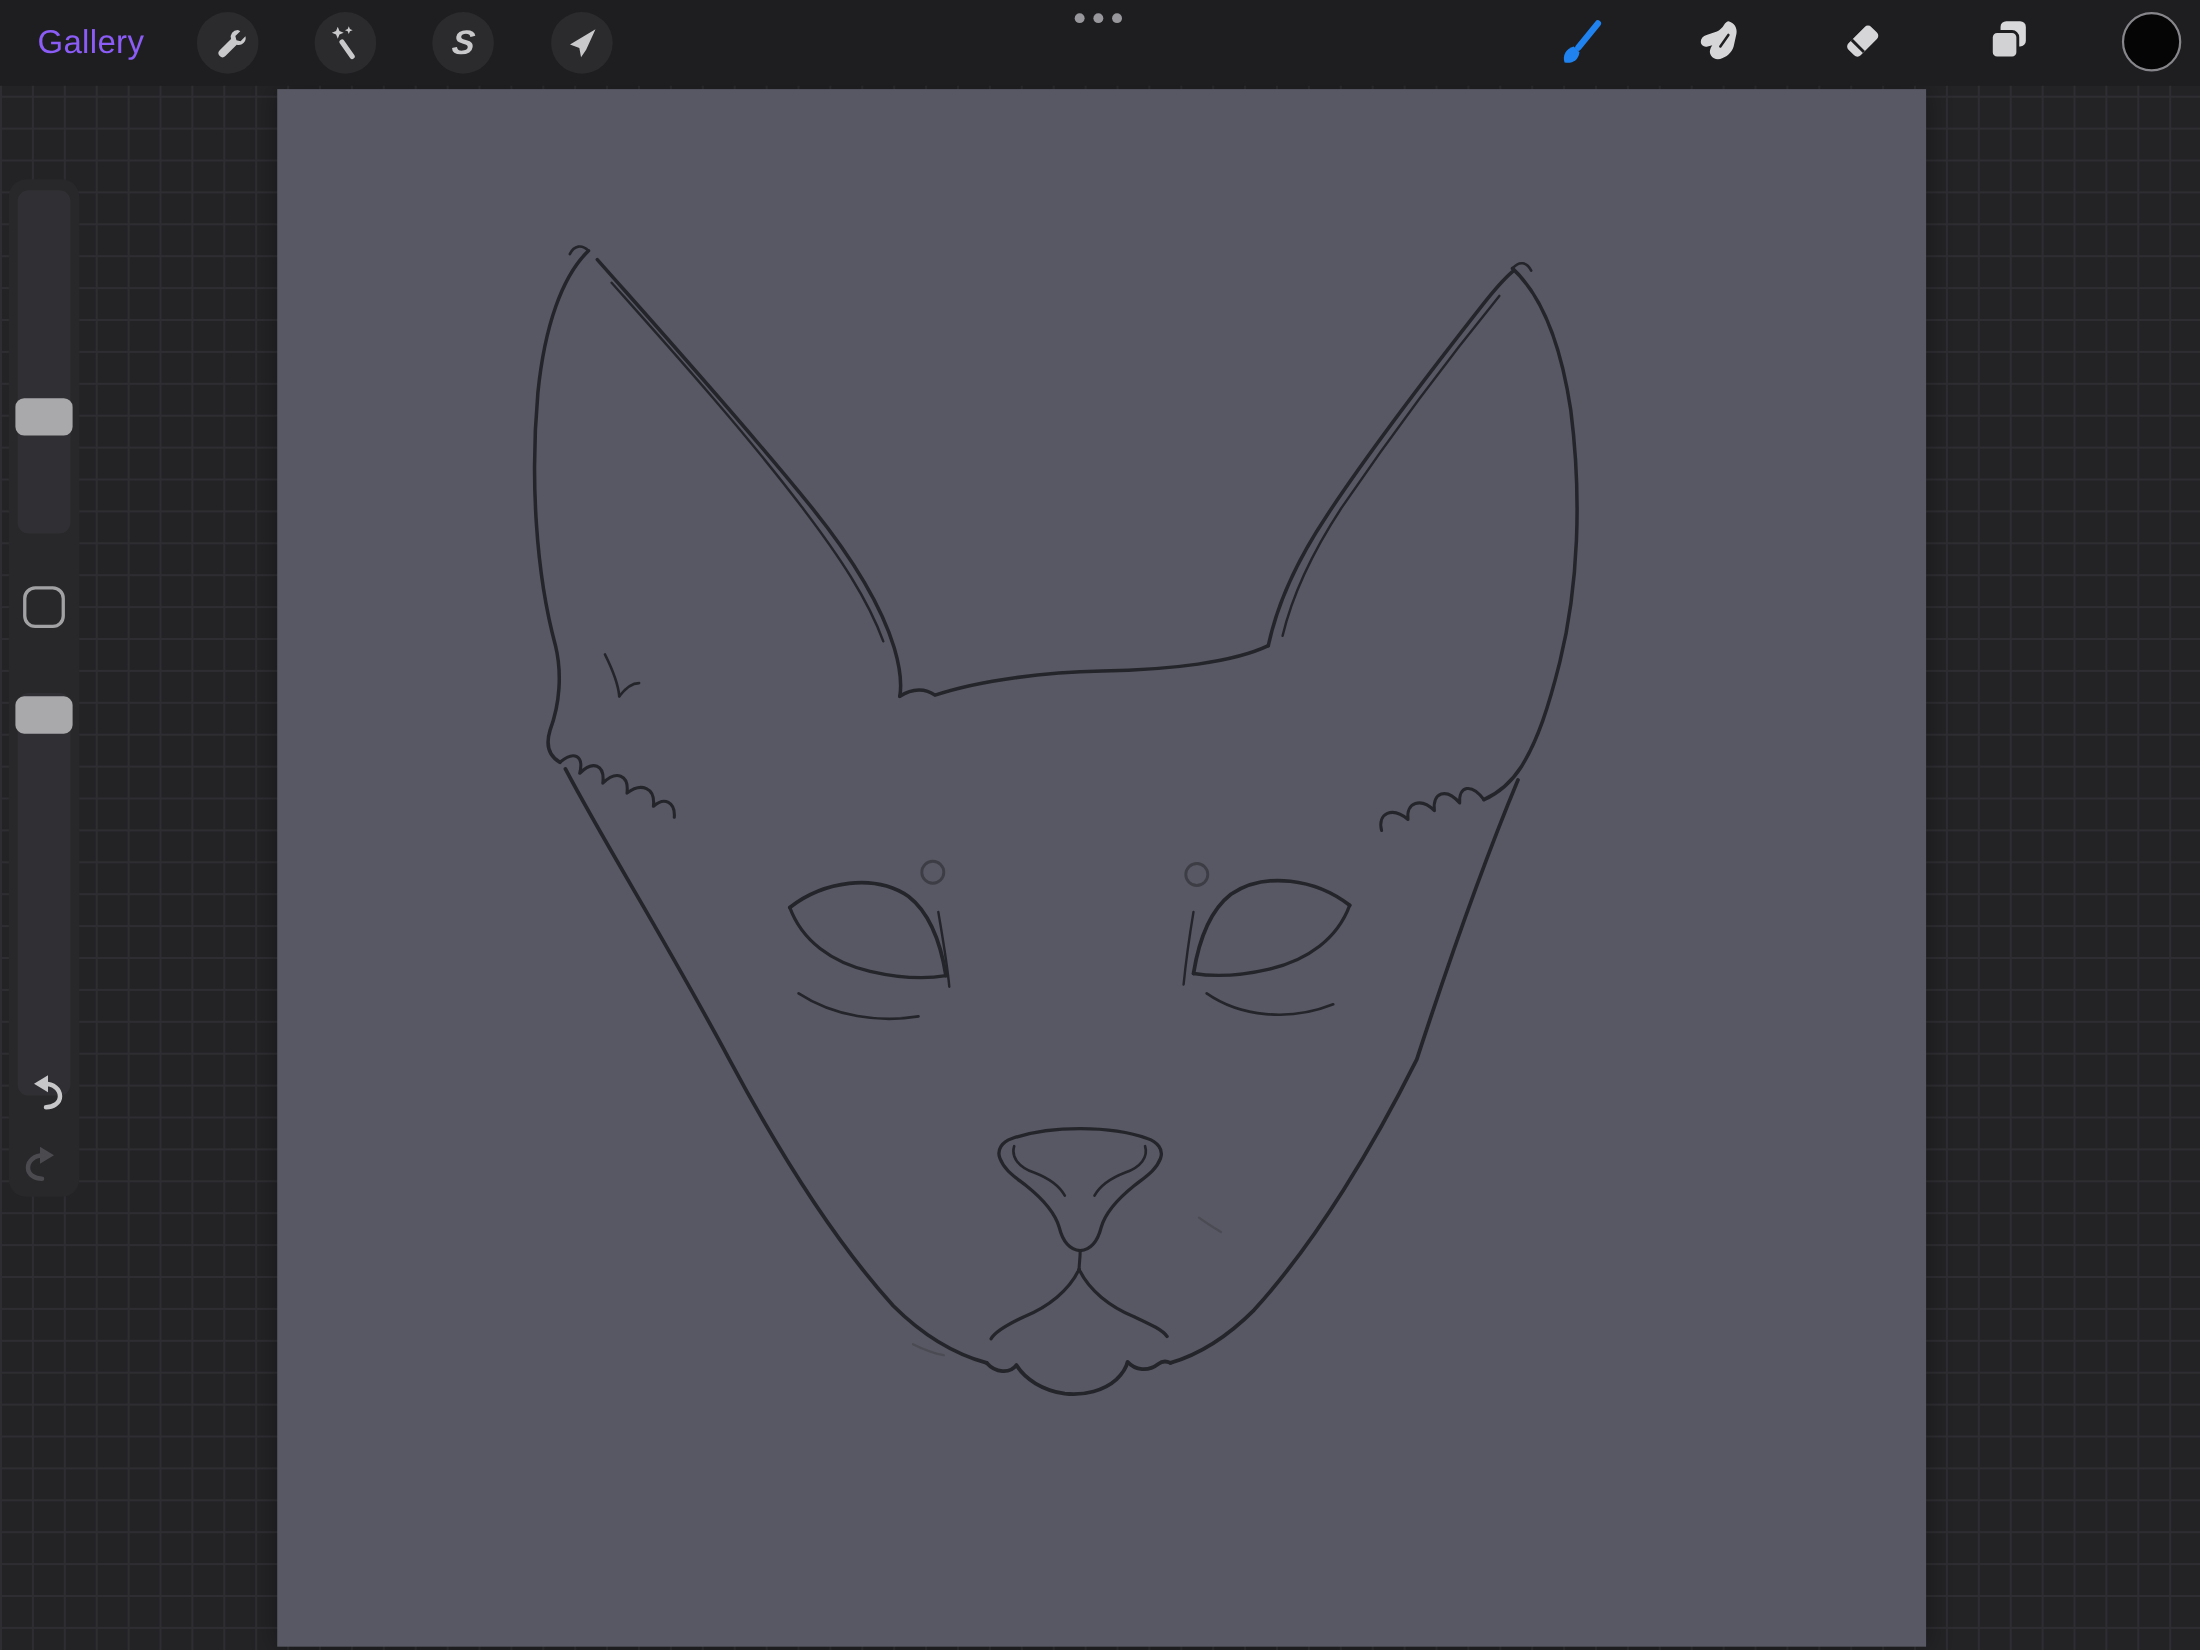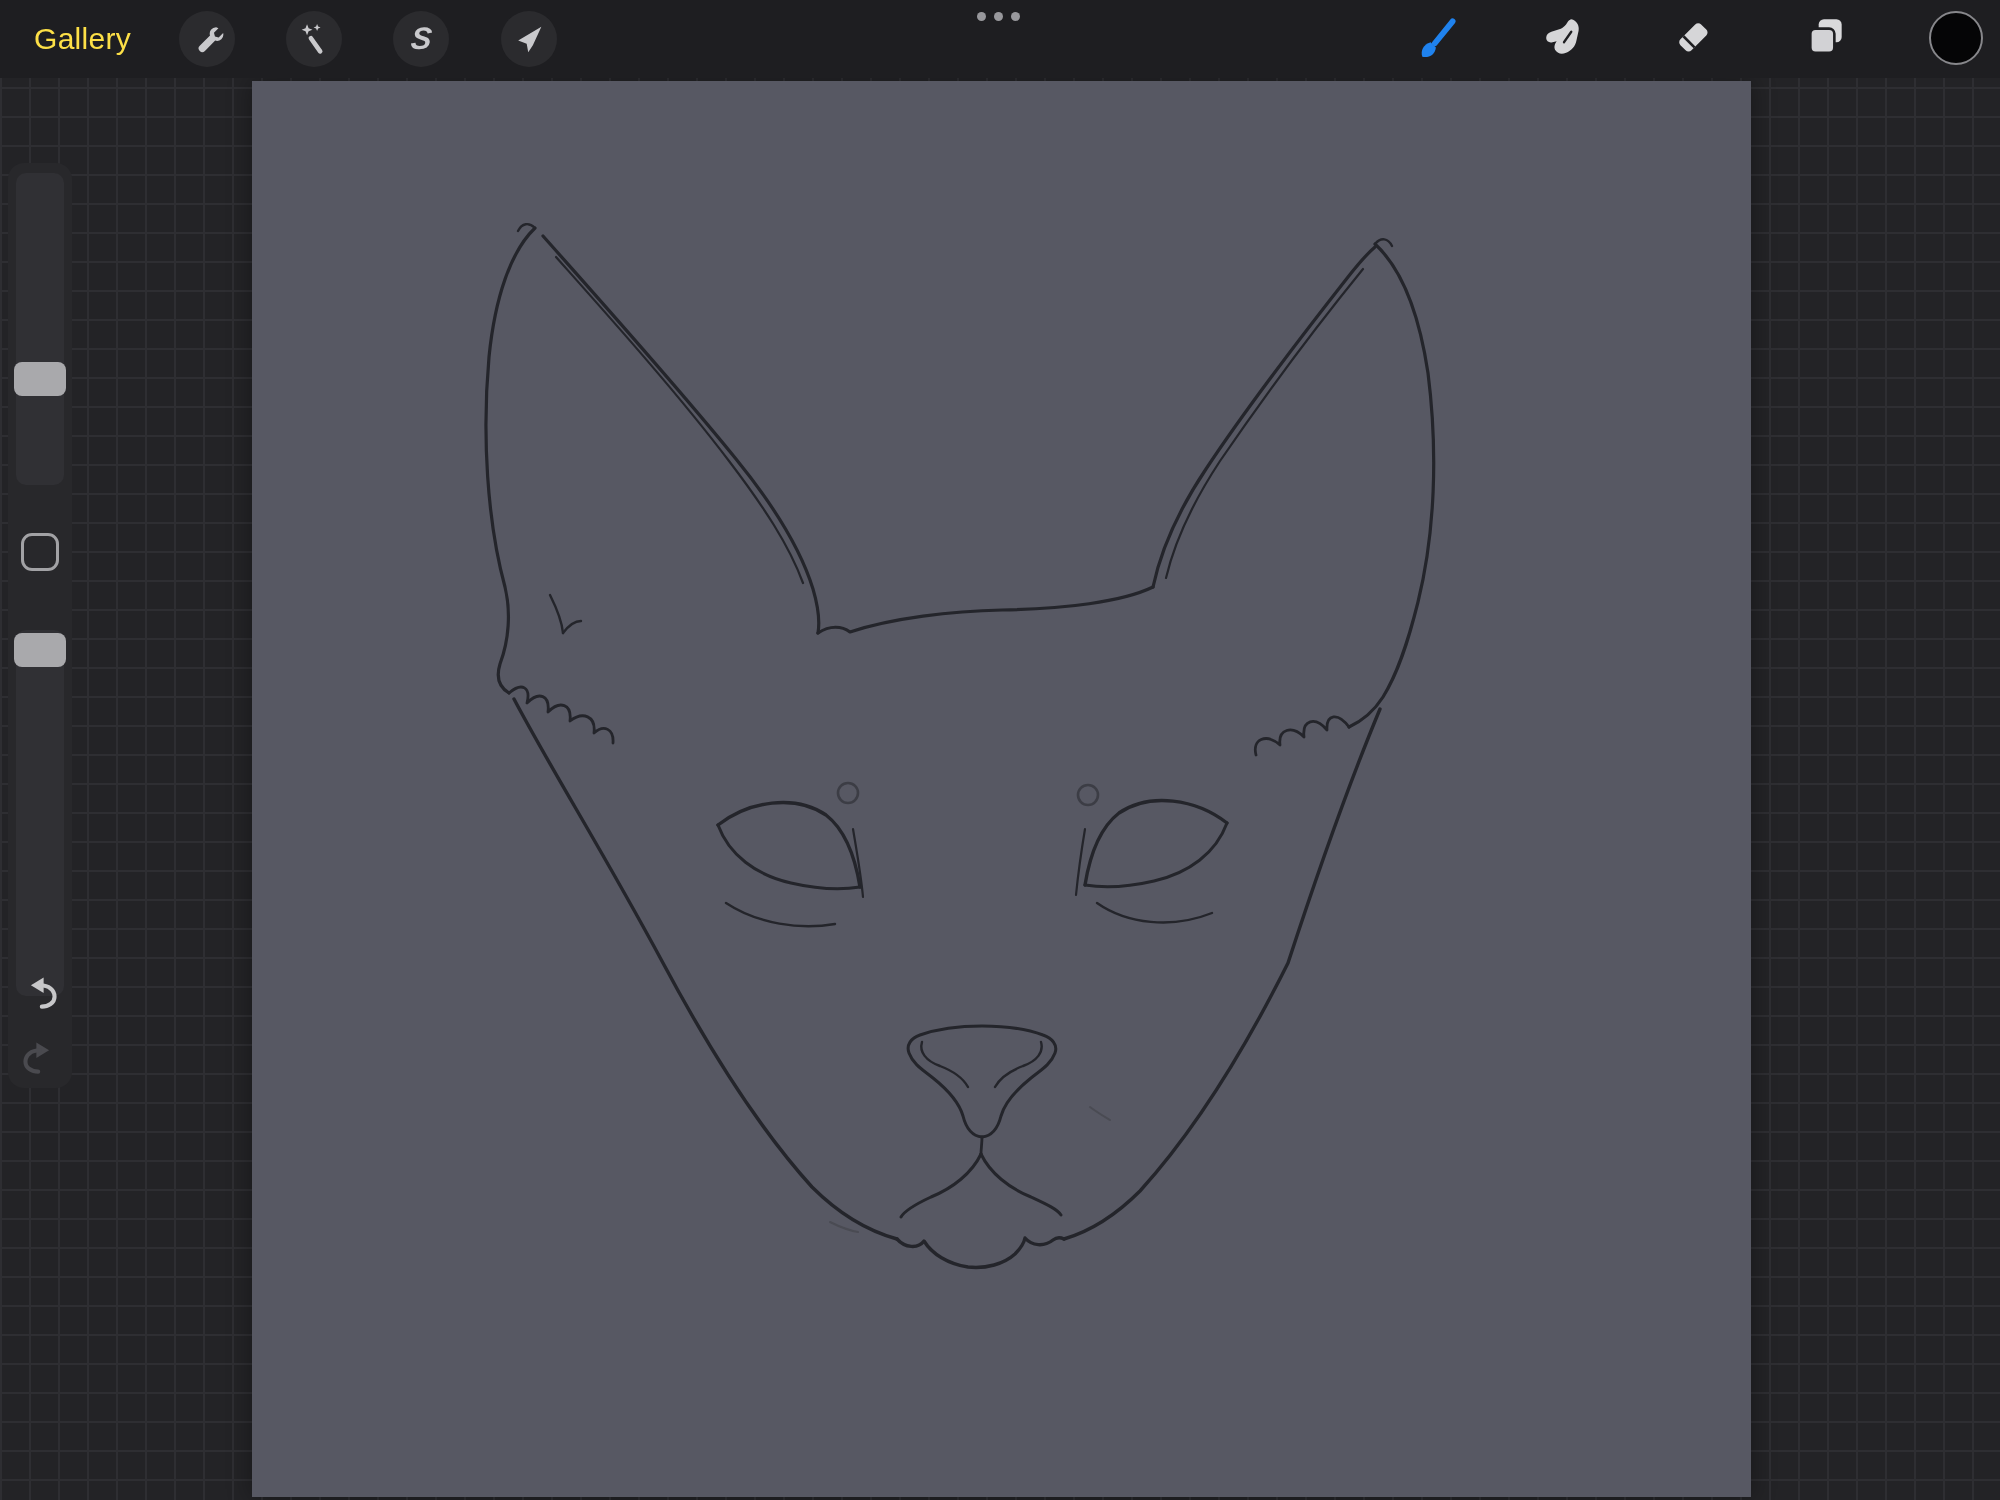--- a/index.html
+++ b/index.html
@@ -11,21 +11,21 @@
       linear-gradient(var(--c-grid_line,#2e2e32) 2px, transparent 2px),
       linear-gradient(90deg, var(--c-grid_line,#2e2e32) 2px, transparent 2px);
     background-size:29px 29px;
   }
   .topbar{
     position:absolute;left:0;top:0;width:2000px;height:78px;
     background:var(--c-topbar_bg,#1e1e21);z-index:30;
   }
   .gallery-btn{
     position:absolute;left:34px;top:0;height:78px;display:flex;align-items:center;
-    color:#fde047;font-size:30px;letter-spacing:.3px;cursor:default;
+    color:#8b5cf6;font-size:30px;letter-spacing:.3px;cursor:default;
   }
   .circle-btn{
     position:absolute;top:11px;width:56px;height:56px;border-radius:50%;
     background:#2b2b2e;display:flex;align-items:center;justify-content:center;
   }
   .circle-btn svg{display:block;}
   .icon-btn{
     position:absolute;top:13px;width:52px;height:52px;display:flex;
     align-items:center;justify-content:center;
   }

